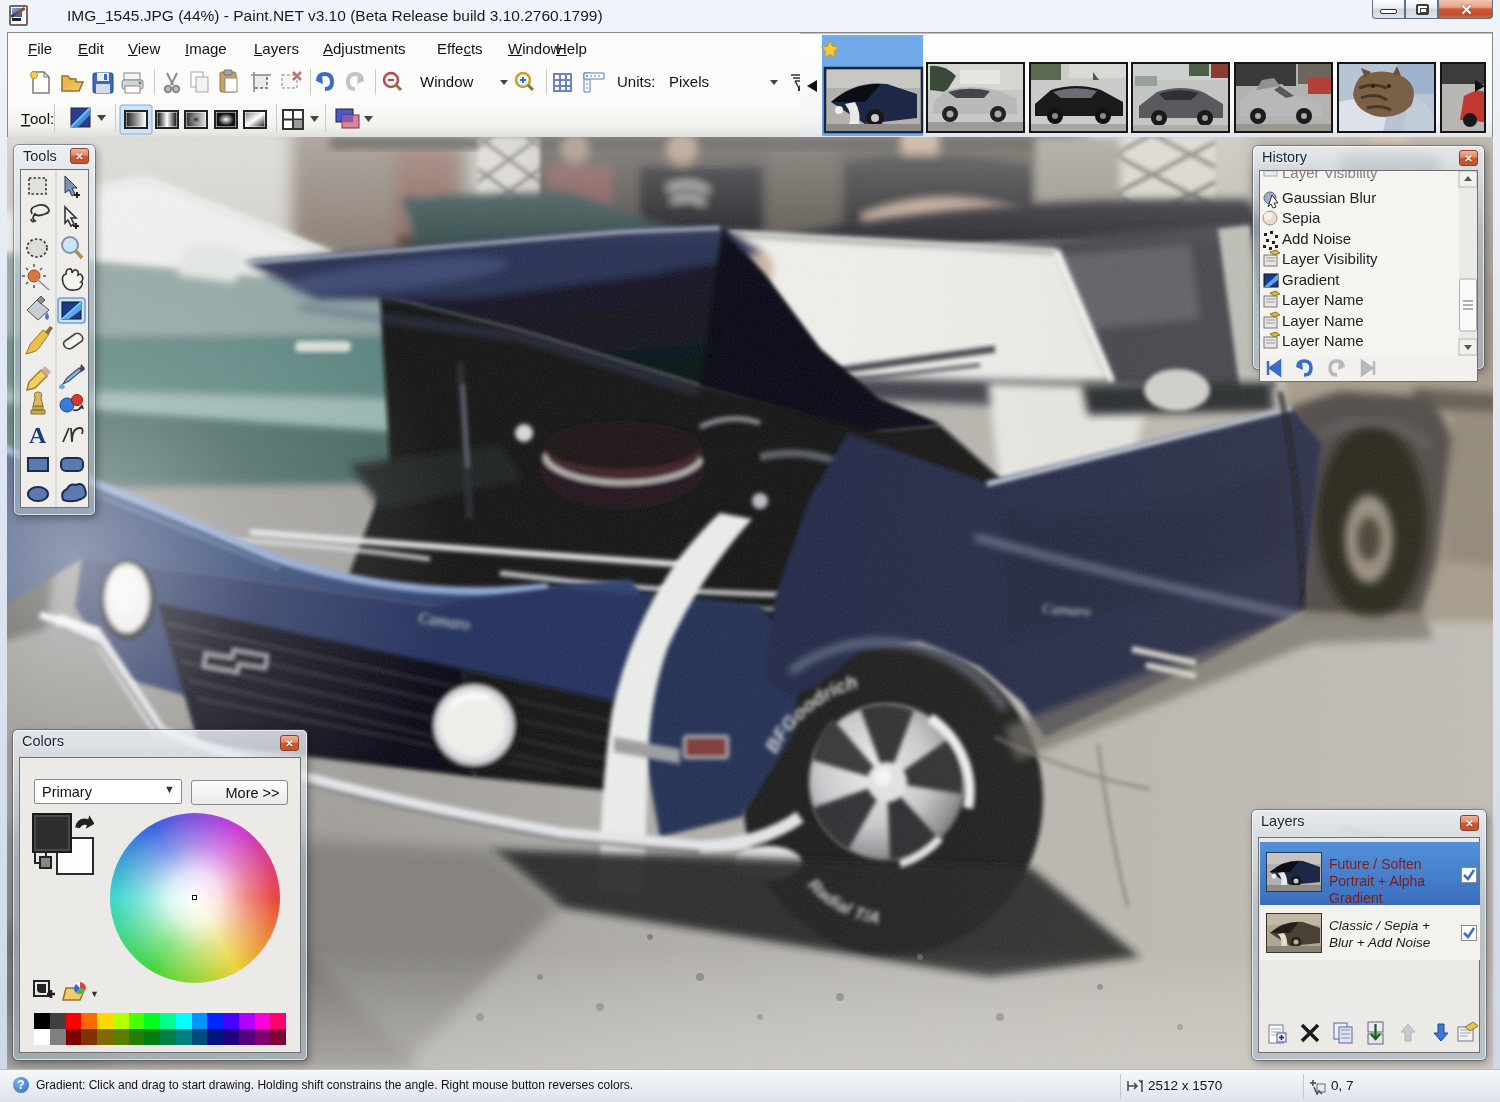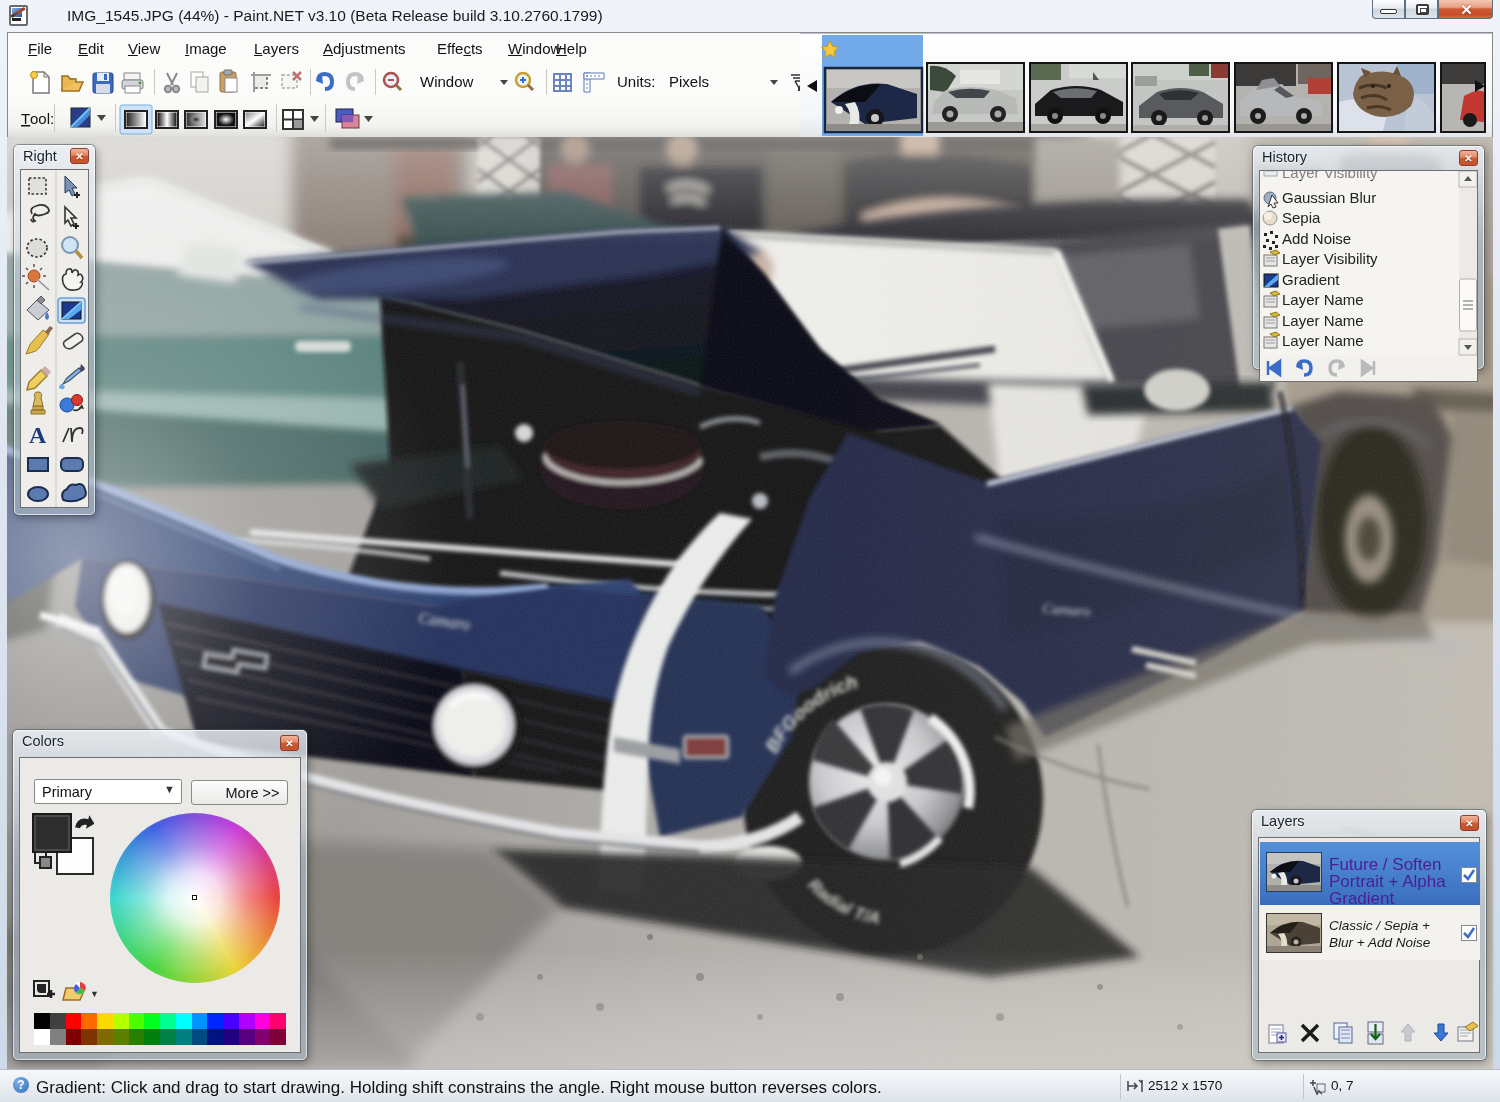--- a/index.html
+++ b/index.html
@@ -27,21 +27,21 @@
 .mi u{text-decoration:underline;}
 
 #tb1{position:absolute;left:8px;top:64px;width:800px;height:37px;background:#fbfbf9;}
 #tb2{position:absolute;left:8px;top:101px;width:800px;height:36px;background:linear-gradient(180deg,#fbfbf9,#f2f2ee 70%,#dededa);}
 
 #strip{position:absolute;left:800px;top:33px;width:692px;height:104px;background:linear-gradient(180deg,#ffffff,#f4f6f8 80%,#e2e6ea);border-top:1px solid #b9c2cf;}
 
 #photo{position:absolute;left:7px;top:137px;width:1486px;height:932px;background:#b8b5b0;overflow:hidden;}
 
 #status{position:absolute;left:0;top:1069px;width:1500px;height:33px;background:linear-gradient(180deg,#f6f8fa,#e9edf2 55%,#dde3ea);border-top:1px solid #b6bcc4;}
-#status .txt{position:absolute;left:36px;top:8px;font-size:17px;color:#111;}
+#status .txt{position:absolute;left:36px;top:8px;font-size:12px;color:#111;}
 #helpicon{position:absolute;left:13px;top:7px;width:16px;height:16px;border-radius:50%;background:radial-gradient(circle at 35% 30%,#7fb2e8,#2b6bc0);color:#fff;font-size:12px;font-weight:bold;text-align:center;line-height:16px;}
 .stsep{position:absolute;top:4px;width:1px;height:25px;background:#c2c8d0;}
 #sdim{position:absolute;left:1148px;top:8px;font-size:13.5px;color:#111;}
 #spos{position:absolute;left:1331px;top:8px;font-size:13.5px;color:#111;}
 
 .pal{position:absolute;border-radius:5px;background:linear-gradient(180deg,rgba(238,243,248,0.82),rgba(180,196,210,0.6) 40%,rgba(168,186,200,0.55));box-shadow:0 0 0 1px rgba(70,80,90,0.55), 2px 3px 8px rgba(0,0,0,0.35), inset 0 0 0 1px rgba(255,255,255,0.65);}
 .pal .ptitle{position:absolute;left:9px;top:3px;font-size:14.5px;color:#16222e;text-shadow:0 1px 2px rgba(255,255,255,0.9);}
 .pclose{position:absolute;width:19px;height:16px;border-radius:3px;border:1px solid #8a4030;background:linear-gradient(180deg,#f2b49a,#e08764 45%,#cc5a33 50%,#c8512c);color:#fff;font-size:10px;font-weight:bold;text-align:center;line-height:15px;text-shadow:0 1px 1px #803015;}
 .pbody{position:absolute;background:#e9e7e3;border:1px solid #6f6f6f;}
 </style></head><body>
@@ -657,21 +657,21 @@
       </svg>
   <div id="sdim">2512 x 1570</div>
   <div class="stsep" style="left:1303px"></div>
   <svg style="position:absolute;left:1309px;top:8px" width="18" height="18">
         <path d="M4 2 v6 M1 5 h6 M5 9 l3 7 2 -3 3 3" stroke="#445" stroke-width="1.5" fill="none"></path>
         <rect x="8" y="6" width="8" height="8" fill="none" stroke="#667"></rect>
       </svg>
   <div id="spos">0, 7</div>
  </div>
  <div class="pal" id="pal-tools" style="left:14px;top:145px;width:81px;height:370px;">
-   <div class="ptitle">Right</div>
+   <div class="ptitle">Tools</div>
       <div class="pclose" style="right:6px;top:3px;">✕</div>
    <div class="pbody" style="left:6px;top:24px;width:69px;height:339px;">
    <svg width="67" height="337">
     <rect x="0" y="0" width="67" height="337" fill="#efedea"></rect>
     <rect x="34" y="0" width="2" height="337" fill="#dddbd7"></rect>
 
     <rect x="8" y="8" width="17" height="16" fill="#e2e0dc" stroke="#3a3a3a" stroke-width="1.6" stroke-dasharray="2.5 2"></rect>
     <path d="M44 6 L56 18 L51 18 L54 24 L51 26 L48 20 L44 23 Z" fill="#7a92b8" stroke="#253a58"></path>
           <path d="M53 25 h6 M56 22 v6" stroke="#222" stroke-width="2"></path>
 
@@ -887,21 +887,21 @@
           <rect x="0" y="0" width="56" height="12" fill="#c6c4c0"></rect>
           <path d="M4 20 Q18 7 37 9 L54 15 L54 30 L24 33 Z" fill="#1d2746"></path>
           <path d="M4 20 Q17 9 33 9 L24 20 Z" fill="#0c0d12"></path>
           <path d="M12 21 Q17 27 15 33 L21 33 Q22 26 18 20 Z" fill="#e8eae8"></path>
           <circle cx="30" cy="29" r="5.5" fill="#17171a"></circle>
           <circle cx="30" cy="29" r="2.5" fill="#c8c8cc"></circle>
           <circle cx="8" cy="24" r="2.5" fill="#f0f0ec"></circle>
           <rect x="0" y="33" width="56" height="7" fill="#8f8c88"></rect>
           <rect x="0" y="0" width="56" height="40" fill="none" stroke="#223c60" stroke-width="2"></rect>
         </svg>
-    <div style="position:absolute;left:70px;top:18px;font-size:17px;color:#4c1d95;line-height:17px;">Future / Soften<br>Portrait + Alpha<br>Gradient</div>
+    <div style="position:absolute;left:70px;top:18px;font-size:14px;color:#7f1d1d;line-height:17px;">Future / Soften<br>Portrait + Alpha<br>Gradient</div>
     <div style="position:absolute;left:202px;top:29px;width:16px;height:16px;background:#fdfdfd;border:1px solid #8a8a8a;"><svg width="14" height="14">
             <path d="M2 7 L6 11 L12 2" stroke="#3a6cc8" stroke-width="2.5" fill="none"></path>
           </svg></div>
     <div style="position:absolute;left:1px;top:67px;width:220px;height:55px;background:#f4f2ef;"></div>
     <svg style="position:absolute;left:7px;top:75px;" width="56" height="40">
           <rect width="56" height="40" fill="#b0a694"></rect>
           <rect x="0" y="0" width="56" height="12" fill="#c2b8a6"></rect>
           <path d="M4 20 Q18 7 37 9 L54 15 L54 30 L24 33 Z" fill="#4a4236"></path>
           <path d="M4 20 Q17 9 33 9 L24 20 Z" fill="#241f18"></path>
           <path d="M12 21 Q17 27 15 33 L21 33 Q22 26 18 20 Z" fill="#e4ddcc"></path>

